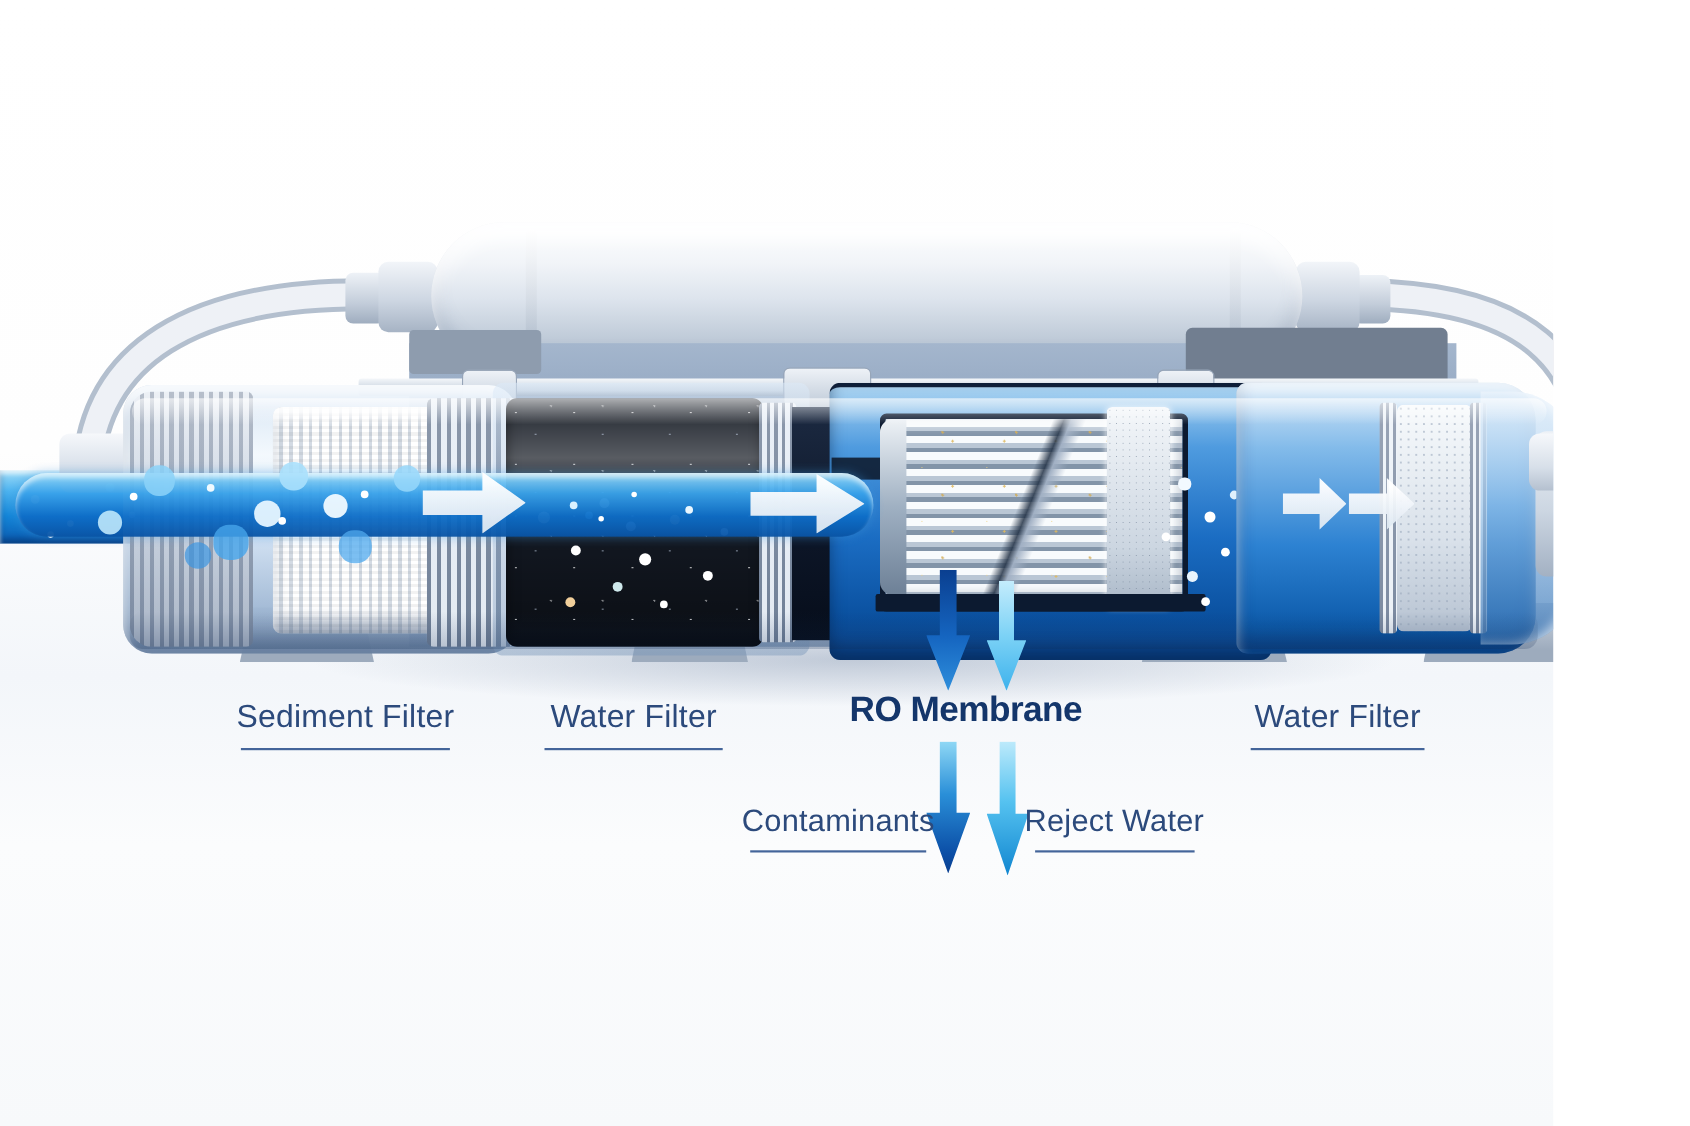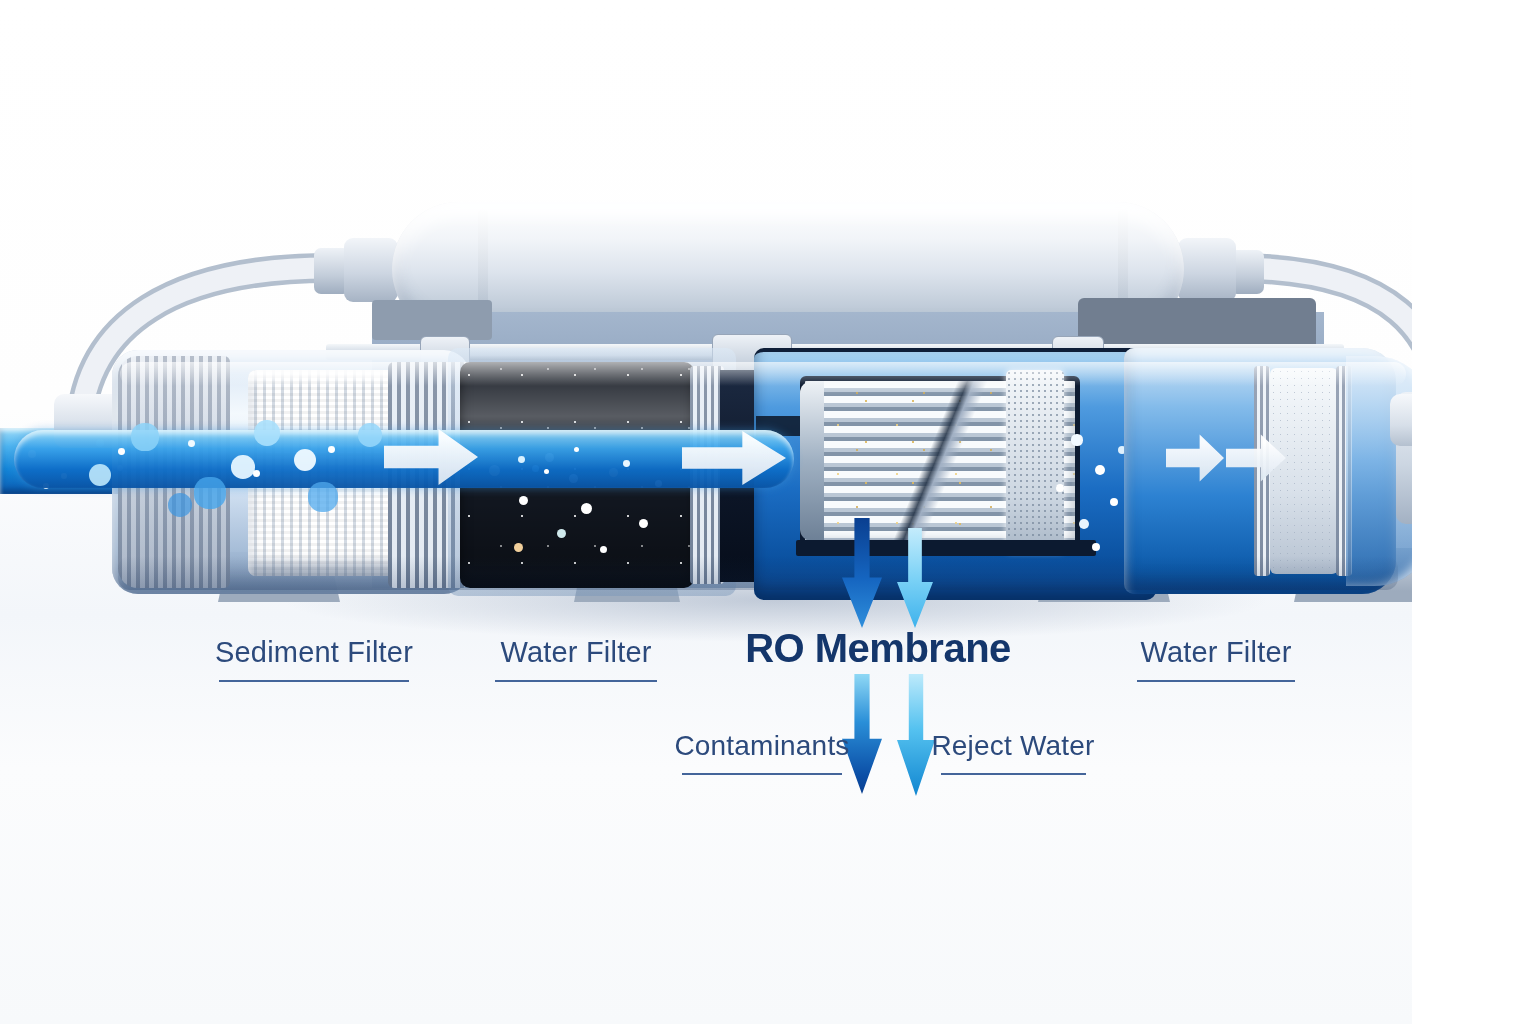--- a/index.html
+++ b/index.html
@@ -190,21 +190,21 @@
   .b1{left:842px;top:674px;width:40px;height:120px;
     background:linear-gradient(180deg,#8fd8f5 0%,#2a8fd8 40%,#0b4ea6 85%,#0a3f90 100%);}
   .b2{left:897px;top:674px;width:38px;height:122px;
     background:linear-gradient(180deg,#bdeafb 0%,#55c2f0 45%,#1186d0 100%);}
 
   
   .lbl{position:absolute;text-align:center;color:#2c4a7c;font-size:29px;letter-spacing:.2px;}
   .lbl .rule{margin:11px auto 0;height:0;border-bottom:2px solid #44659a;}
   .lbl-sed{left:214px;top:636px;width:200px;} .lbl-sed .rule{width:190px;}
   .lbl-car{left:476px;top:636px;width:200px;} .lbl-car .rule{width:162px;}
-  .lbl-ro{left:738px;top:626px;width:280px;font-size:40px;font-weight:bold;color:#14366b;letter-spacing:-.5px;}
+  .lbl-ro{left:738px;top:626px;width:280px;font-size:32px;font-weight:bold;color:#14366b;letter-spacing:-.5px;}
   .lbl-post{left:1116px;top:636px;width:200px;} .lbl-post .rule{width:158px;}
   .lbl-out{font-size:28px;}
   .lbl-con{left:662px;top:730px;width:200px;} .lbl-con .rule{width:160px;}
   .lbl-rej{left:918px;top:730px;width:190px;} .lbl-rej .rule{width:145px;}
 </style>
 </head>
 <body>
 
 <div id="stage">
 

